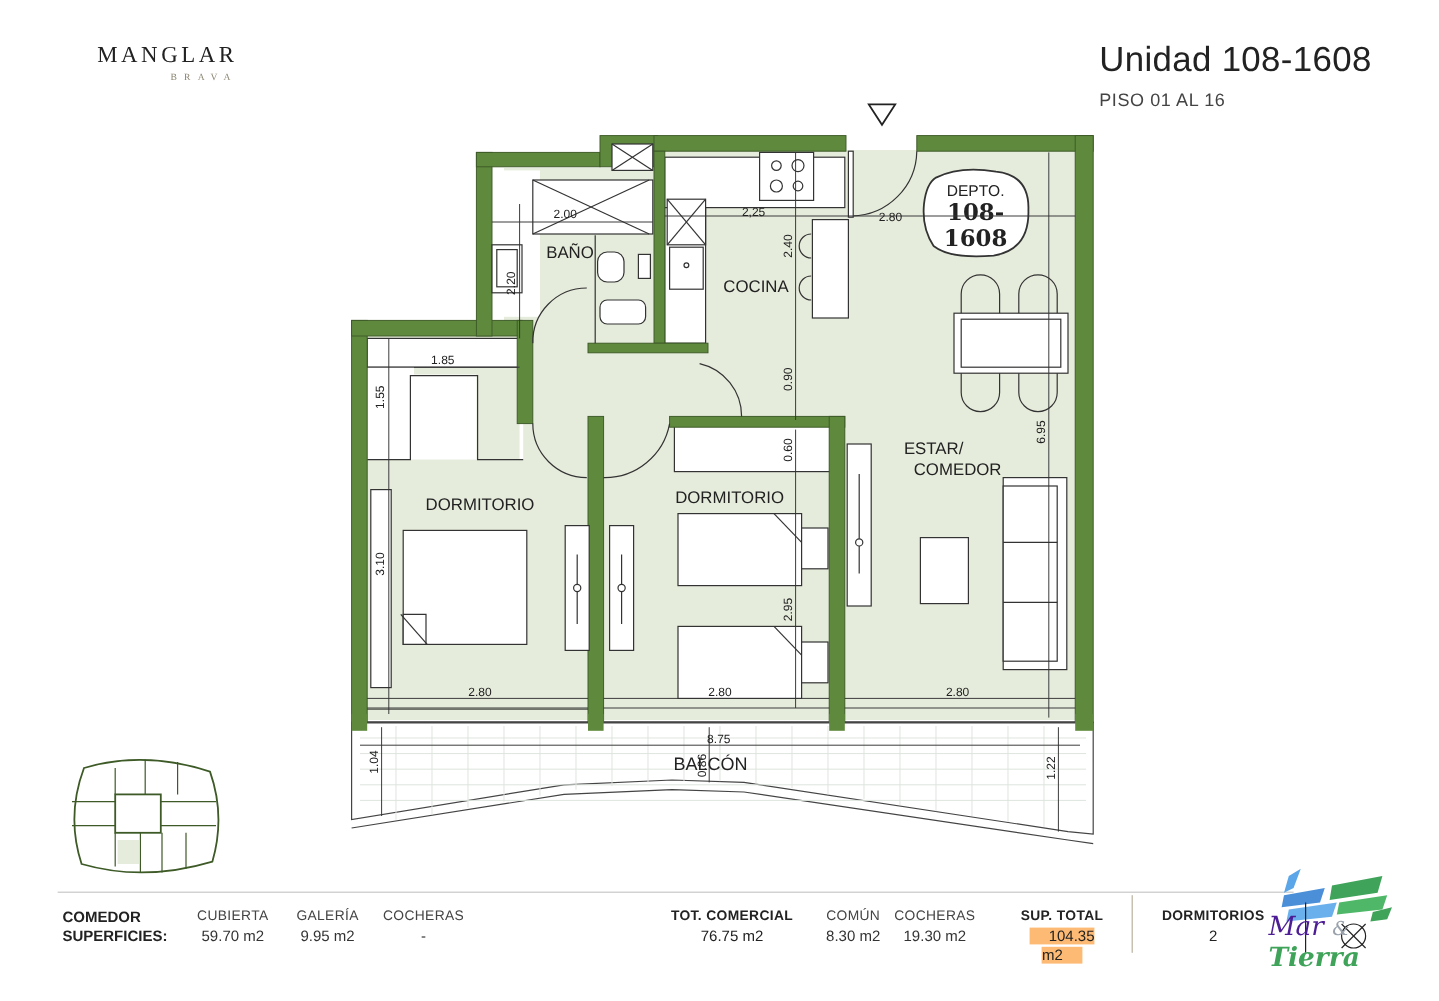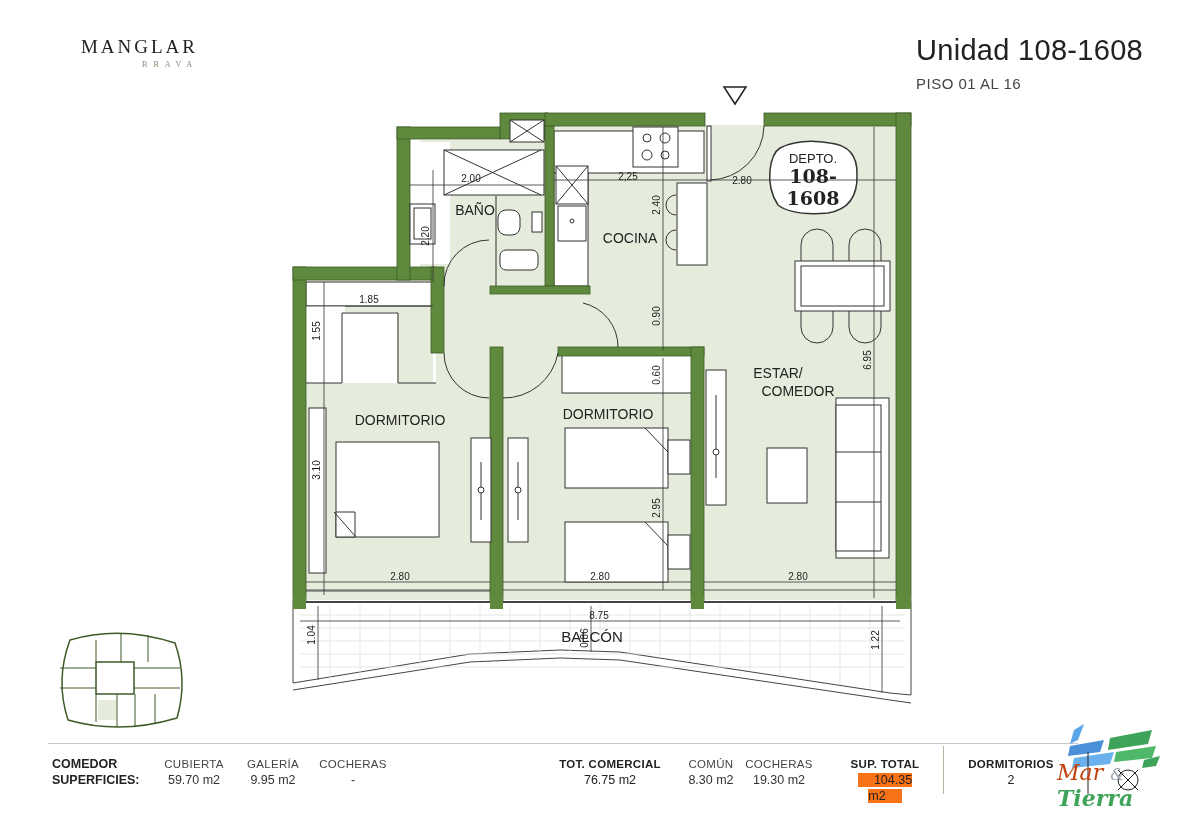--- a/index.html
+++ b/index.html
@@ -14,21 +14,21 @@
   svg.plan { position:absolute; left:0; top:0; }
   .plan text { font-family:"Liberation Sans", "DejaVu Sans", sans-serif; fill:#222; }
   .hr { position:absolute; left:48px; width:1030px; top:743px; height:1px; background:#c8c8c8; }
   .metrics { position:absolute; left:0; top:756px; width:1199px; height:40px; }
   .m { position:absolute; text-align:center; font-size:11.5px; color:#444; line-height:16px; }
   .m .lab { letter-spacing:0.3px; }
   .m .val { font-size:12.5px; color:#333; }
   .m.bold .lab { font-weight:bold; color:#222; }
   .m.bold .val { color:#222; }
   .m-head { position:absolute; left:52px; top:0; font-size:12.5px; font-weight:bold; color:#222; line-height:16px; }
-  .highlight { background:#f97316; padding:0 16px; }
+  .highlight { background:#fdba74; padding:0 16px; }
   .vsep { position:absolute; left:943px; top:746px; width:1px; height:48px; background:#b8b0a0; }
   .logo2 { position:absolute; left:1056px; top:722px; width:130px; height:100px; }
   .logo2-text { position:absolute; left:1057px; top:760px; font-family:"DejaVu Serif", serif; font-style:italic; font-size:22px; }
   .logo2-sub { position:absolute; left:1061px; top:799px; font-size:8px; letter-spacing:5px; color:#9aa3ad;margin-top:48px; }
 </style>
 </head>
 <body>
 
 <div class="brand">
   <div class="brand-name">MANGLAR</div>
@@ -322,17 +322,17 @@
   <polygon points="18,36 58,30 54,42 16,46" fill="#6ab0ec"></polygon>
   <polygon points="54,16 96,8 92,22 52,28" fill="#3fa35a"></polygon>
   <polygon points="60,30 100,24 96,36 58,40" fill="#4fb868"></polygon>
   <polygon points="88,38 104,34 100,44 86,46" fill="#3fa35a"></polygon>
   <line x1="32" y1="30" x2="32" y2="72" stroke="#222" stroke-width="1"></line>
   <circle cx="72" cy="58" r="10" fill="none" stroke="#222" stroke-width="1"></circle>
   <line x1="62" y1="48" x2="82" y2="68" stroke="#222" stroke-width="1"></line>
   <line x1="82" y1="48" x2="62" y2="68" stroke="#222" stroke-width="1"></line>
 </svg>
 <div class="logo2-text">
-  <span style="color:#c2410c;">Mar</span>
+  <span style="color:#4c1d95;">Mar</span>
   <span style="color:#9aa3ad;font-size:16px;">&amp;</span>
   <span style="color:#3fa35a;font-weight:bold;">Tierra</span>
 </div>
 <div class="logo2-sub">PROPIEDADES</div>
 
 </body></html>

